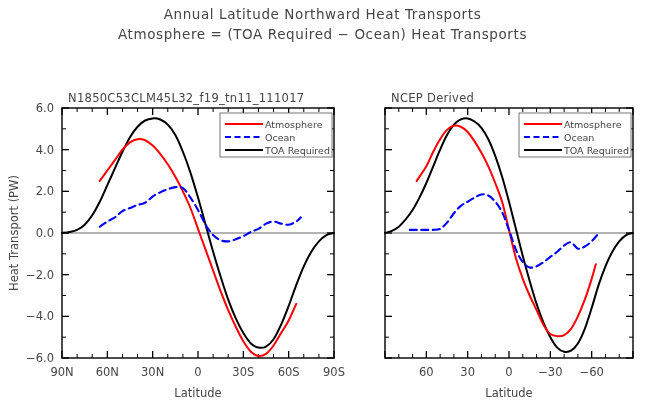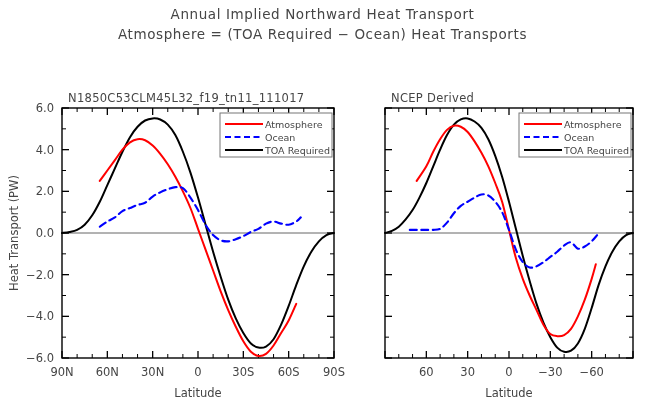--- a/index.html
+++ b/index.html
@@ -20,21 +20,21 @@
   .tickmark{stroke:#000;stroke-width:1.3;}
   .minortick{stroke:#000;stroke-width:1;}
   .zeroline{stroke:#555;stroke-width:.9;}
   .curve{fill:none;stroke-linecap:round;stroke-linejoin:round;}
   .legend-box{fill:#fff;stroke:#777;stroke-width:1;}
 </style>
 </head>
 <body>
 
 <div id="root">
-  <div class="ttl" id="title-line1">Annual Implied Northward Heat Transport</div>
+  <div class="ttl" id="title-line1">Annual Latitude Northward Heat Transports</div>
   <div class="ttl" id="title-line2">Atmosphere = (TOA Required − Ocean) Heat Transports</div>
   <svg id="canvas" width="645" height="401">
       <text x="68" y="102" class="panel-title" text-anchor="start">N1850C53CLM45L32_f19_tn11_111017</text>
       <line x1="62" y1="233" x2="334" y2="233" class="zeroline"></line>
       <line x1="62" y1="337.16666666666663" x2="66" y2="337.16666666666663" class="minortick"></line>
       <line x1="330" y1="337.16666666666663" x2="334" y2="337.16666666666663" class="minortick"></line>
       <line x1="62" y1="295.5" x2="66" y2="295.5" class="minortick"></line>
       <line x1="330" y1="295.5" x2="334" y2="295.5" class="minortick"></line>
       <line x1="62" y1="253.83333333333334" x2="66" y2="253.83333333333334" class="minortick"></line>
       <line x1="330" y1="253.83333333333334" x2="334" y2="253.83333333333334" class="minortick"></line>

